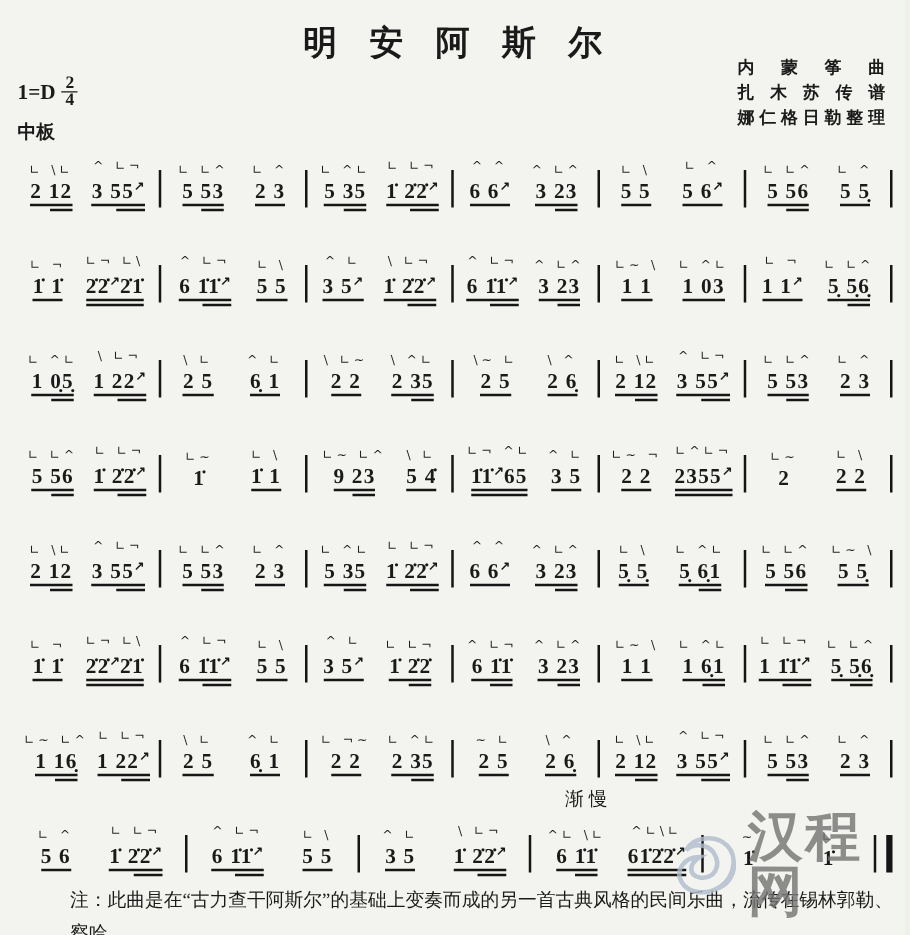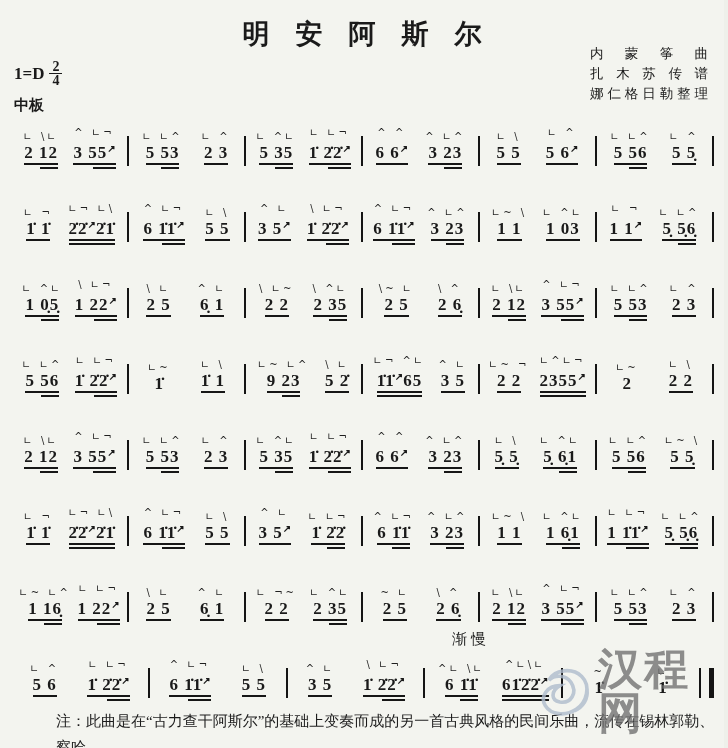--- a/index.html
+++ b/index.html
@@ -1,21 +1,21 @@
 <!DOCTYPE html>
 <html><head>
 <meta charset="utf-8">
 <style>
   html,body{margin:0;padding:0;}
   body{width:728px;height:748px;overflow:hidden;background:#eef0ea;}
   .page{position:relative;width:724px;height:748px;background:#f3f4ef;color:#1a1a1a;
         font-family:"Liberation Serif", serif;}
   .title{position:absolute;top:16px;left:0;width:100%;text-align:center;
          font-size:27px;font-weight:700;letter-spacing:26px;text-indent:26px;margin:0;}
-  .credits{position:absolute;top:44px;right:16px;width:118px;font-size:13.5px;font-weight:400;line-height:20px;margin-left:43px;}
+  .credits{position:absolute;top:44px;right:16px;width:118px;font-size:13.5px;font-weight:700;line-height:20px;margin-left:43px;}
   .credit-line{display:block;text-align:justify;text-align-last:justify;}
   .keyrow{position:absolute;top:60px;left:14px;display:flex;align-items:center;
           font-size:17px;font-weight:700;}
   .frac{display:inline-flex;flex-direction:column;align-items:center;margin-left:5px;
         font-size:14px;line-height:13px;font-weight:700;}
   .frac .num{border-bottom:1.6px solid #1a1a1a;padding:0 3px;}
   .tempo{position:absolute;top:96px;left:14px;font-size:15px;font-weight:700;}
   #score{position:absolute;top:115px;left:0;width:728px;}
   .system{display:flex;align-items:flex-end;margin:0 13px 21px 13px;height:55px;}
   .measure{flex:1;display:flex;align-items:flex-end;justify-content:space-around;padding:0 3px;}
@@ -166,21 +166,21 @@
           <div class="beat u2"><div class="marks">∟ ∟¬</div><div class="nwrap"><div class="notes">1̇ 2̇2̇<sup>↗</sup></div><div class="beam2"></div></div></div>
         </div>
         <div class="barline"></div>
         <div class="measure">
           <div class="beat u0"><div class="marks">∟~</div><div class="nwrap"><div class="notes">1̇</div></div></div>
           <div class="beat u1"><div class="marks">∟ \</div><div class="nwrap"><div class="notes">1̇ 1</div></div></div>
         </div>
         <div class="barline"></div>
         <div class="measure">
           <div class="beat u2"><div class="marks">∟~ ∟^</div><div class="nwrap"><div class="notes">9 23</div><div class="beam2"></div></div></div>
-          <div class="beat u1"><div class="marks">\ ∟</div><div class="nwrap"><div class="notes">5 2̇</div></div></div>
+          <div class="beat u1"><div class="marks">\ ∟</div><div class="nwrap"><div class="notes">5 4̇</div></div></div>
         </div>
         <div class="barline"></div>
         <div class="measure">
           <div class="beat u3"><div class="marks">∟¬ ^∟</div><div class="nwrap"><div class="notes">1̇1̇<sup>↗</sup>65</div><div class="beam2"></div></div></div>
           <div class="beat u1"><div class="marks">^ ∟</div><div class="nwrap"><div class="notes">3 5</div></div></div>
         </div>
         <div class="barline"></div>
         <div class="measure">
           <div class="beat u1"><div class="marks">∟~ ¬</div><div class="nwrap"><div class="notes">2 2</div></div></div>
           <div class="beat u3"><div class="marks">∟^∟¬</div><div class="nwrap"><div class="notes">2355<sup>↗</sup></div><div class="beam2"></div></div></div>

